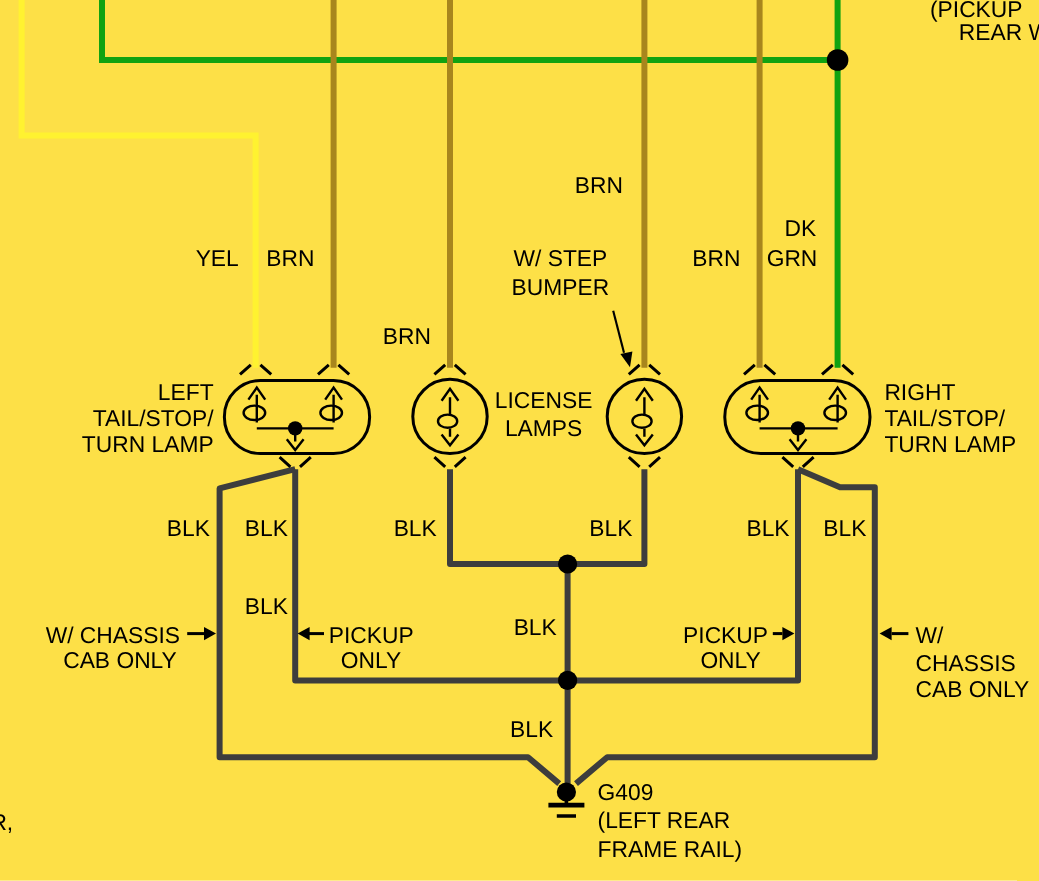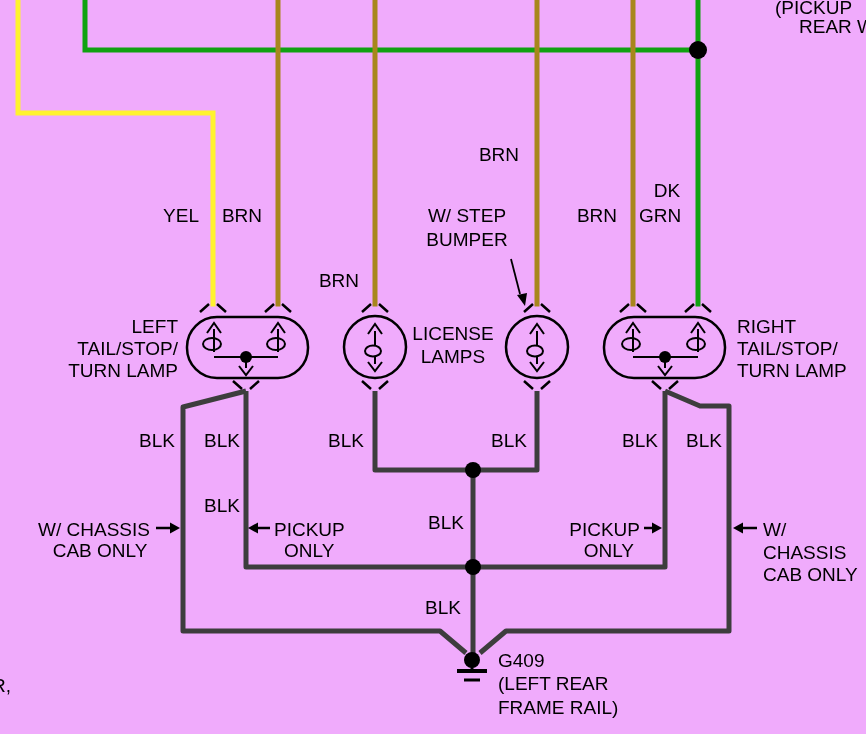--- a/index.html
+++ b/index.html
@@ -1,16 +1,16 @@
 <!DOCTYPE html>
 <html><head>
 <meta charset="utf-8">
 <style>
   html,body{margin:0;padding:0;background:#fff;}
-  #stage{position:relative;width:866px;height:734px;background:#f0abfc;overflow:hidden;
+  #stage{position:relative;width:866px;height:734px;background:#fde047;overflow:hidden;
          font-family:"Liberation Sans",sans-serif;}
   svg{position:absolute;top:0;left:0;}
   text{font-family:"Liberation Sans",sans-serif;font-size:19px;fill:#000;}
 </style>
 </head>
 <body>
 
 <div id="stage">
 <svg width="866" height="734" viewBox="0 0 866 734">
 

